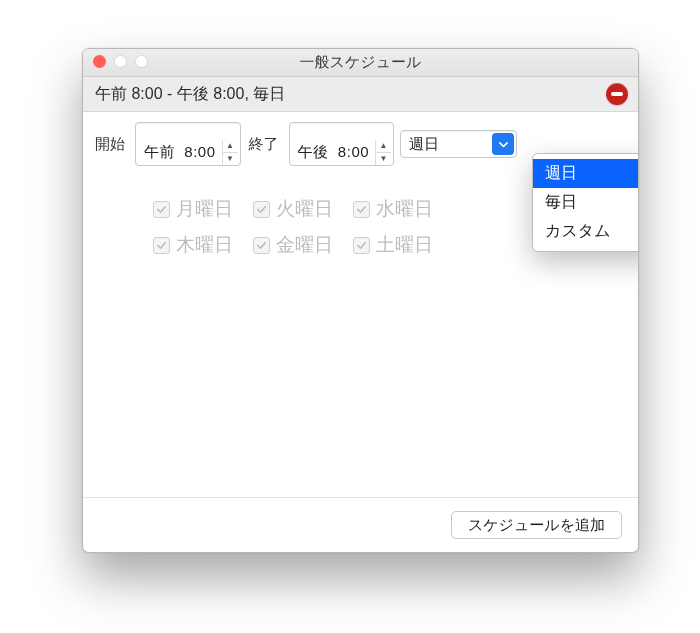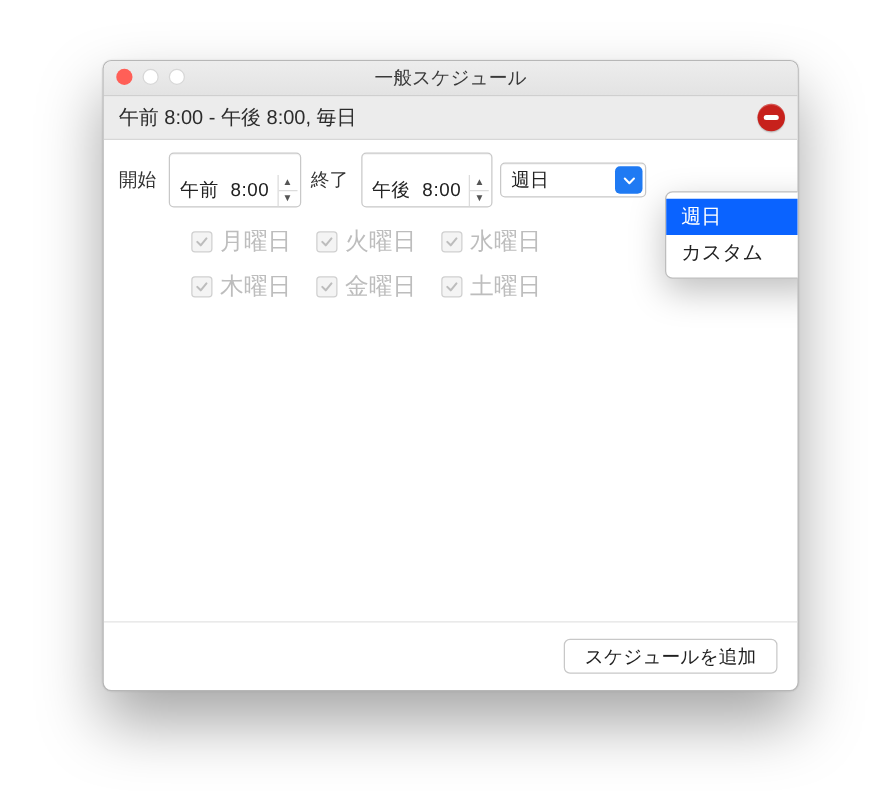--- a/index.html
+++ b/index.html
@@ -92,21 +92,21 @@
   .content {
     padding: 10px 12px 0 12px;
     position: relative;
   }
 
   .row {
     display: flex;
     align-items: center;
     gap: 6px;
   }
-  .row.top { margin-bottom: 14px; }
+  .row.top { margin-bottom: 30px; }
 
   .lbl {
     font-size: 15px;
     color: #333;
     margin-right: 4px;
   }
 
   
   .time-box {
     display: flex;
@@ -346,20 +346,21 @@
           </div>
           <span>土曜日</span>
         </div>
       </div>
 
   </div>
 
   <div class="menu" id="repeat-menu">
 
   <div class="menu-item selected">週日</div>
+      <div class="menu-item">毎日</div>
       <div class="menu-item">カスタム</div>
     </div>
 
   <div class="footer">
     <button class="mac-btn">スケジュールを追加</button>
   </div>
 
 </div>
 
 </body></html>

